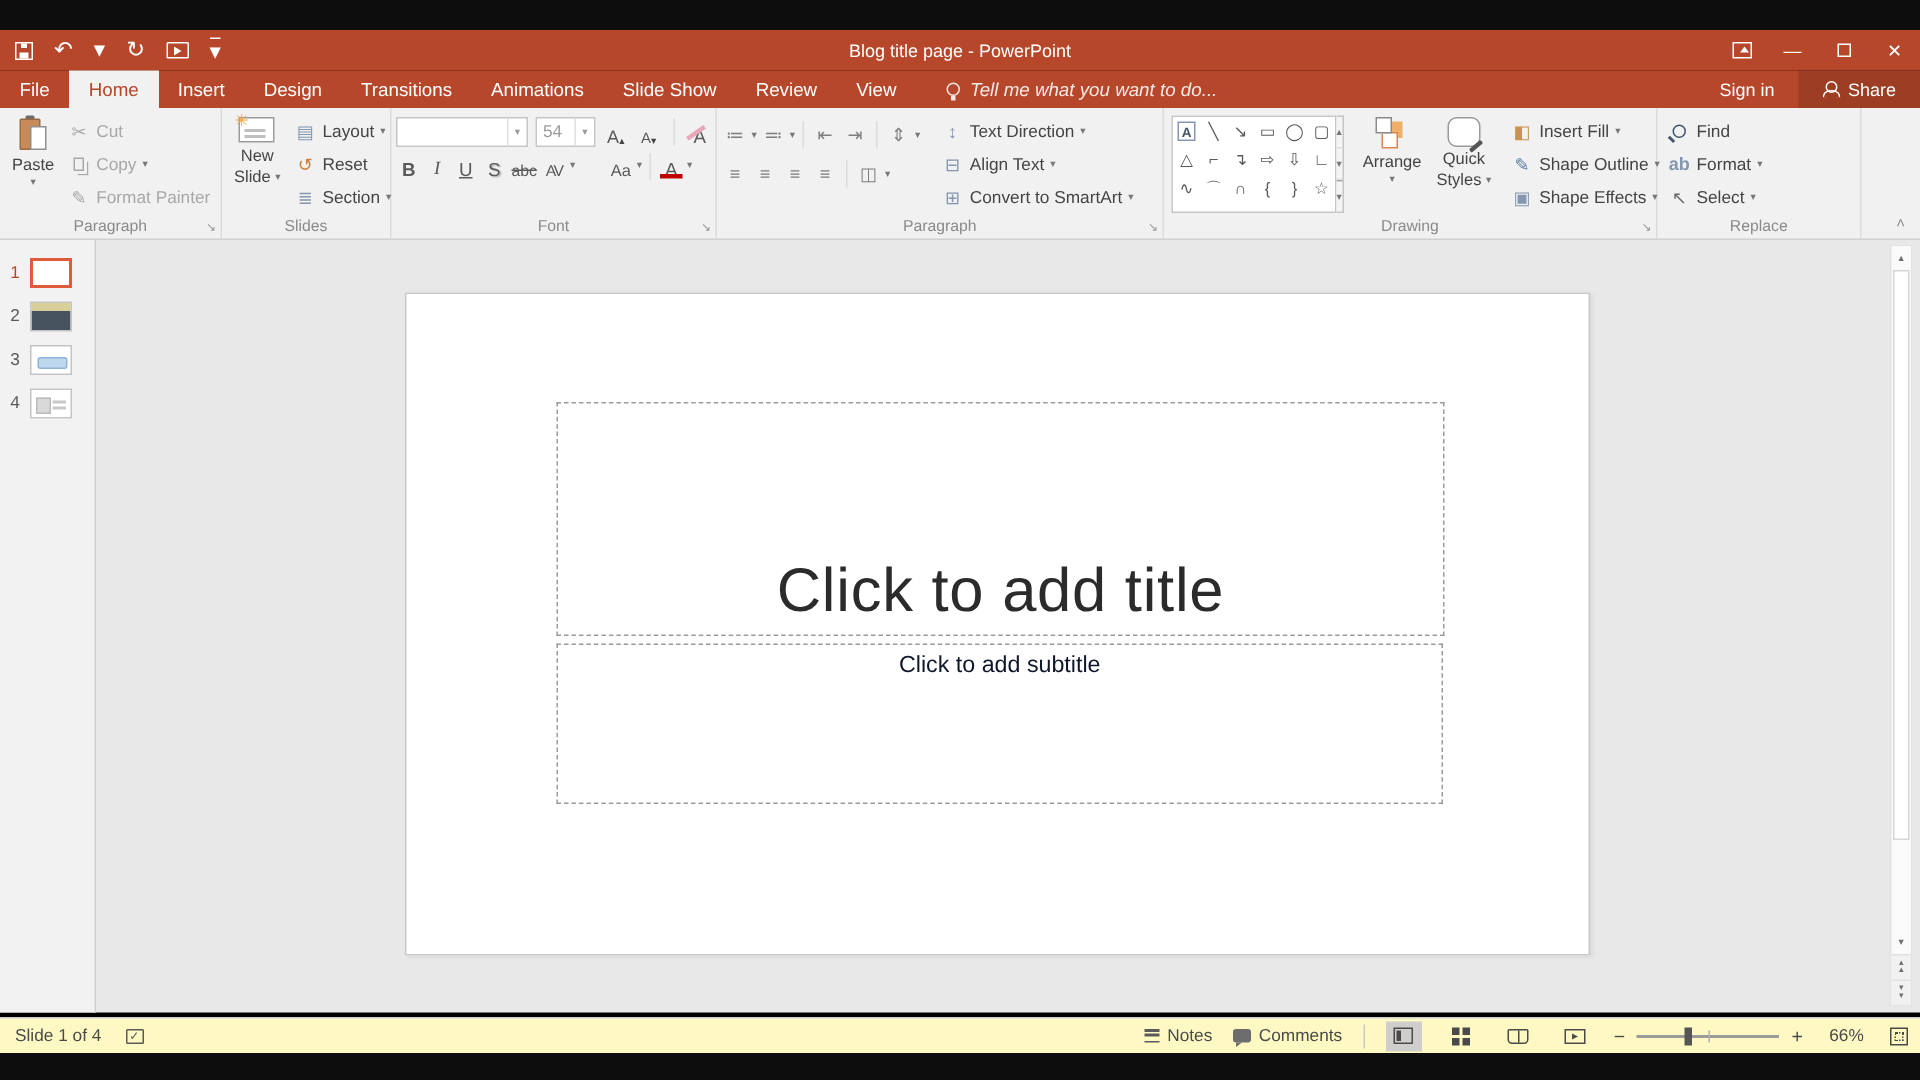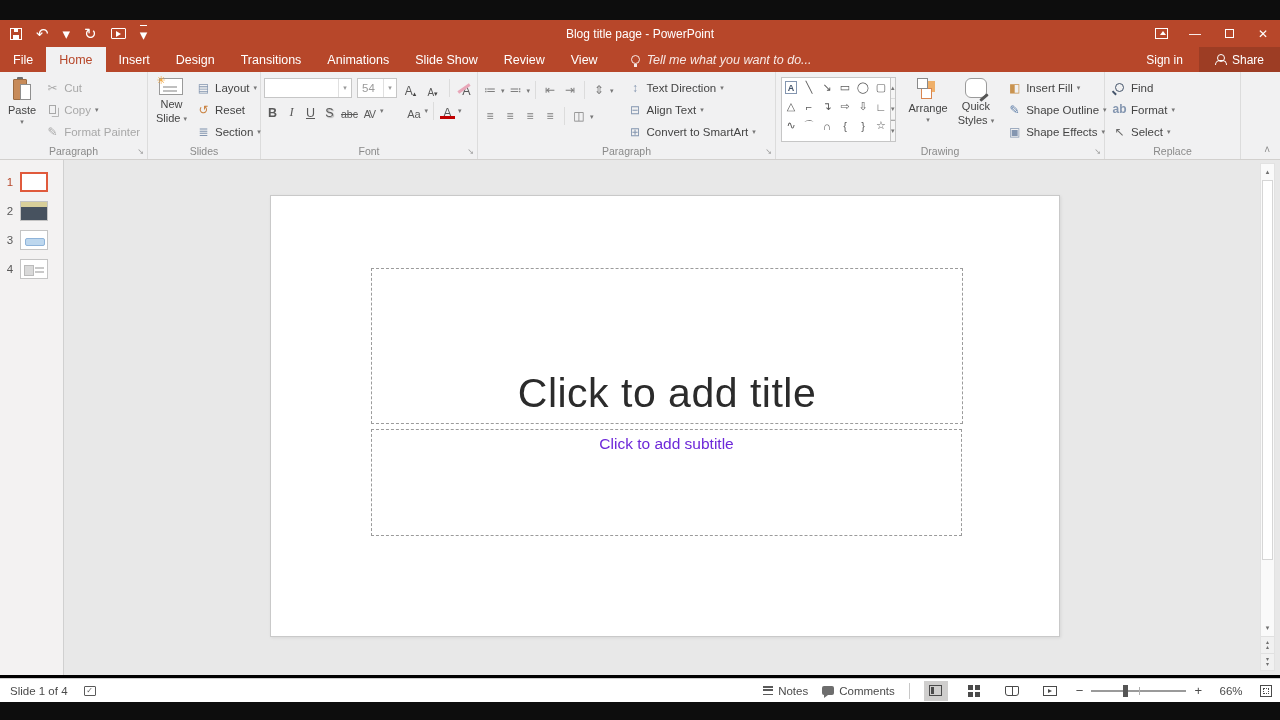--- a/index.html
+++ b/index.html
@@ -122,30 +122,30 @@
   .thumb.t2 { background:linear-gradient(180deg,#d8cf9a 0 28%, #47525f 28% 100%); }
   .thumb.t3::after { content:""; position:absolute; left:4px; top:7px; width:18px; height:6px; background:#bdd7ee; border:1px solid #8fb4da; border-radius:2px; }
   .thumb.t4::before { content:""; position:absolute; left:3px; top:5px; width:8px; height:9px; background:#d9d9d9; border:1px solid #bbb; }
   .thumb.t4::after { content:""; position:absolute; left:14px; top:7px; width:9px; height:1.5px; background:#c9c9c9; box-shadow:0 4px 0 #c9c9c9; }
 
   .slide { position:absolute; left:270px; top:35px; width:790px; height:442px; background:#fff; border:1px solid #c9c9c9; box-shadow:1px 1px 3px rgba(0,0,0,0.08); }
   .ph { position:absolute; border:1px dashed #9b9b9b; }
   .ph-title { left:100px; top:72px; width:592px; height:156px; display:flex; align-items:flex-end; justify-content:center; padding-bottom:6px; }
   .ph-title .txt { font-size:41px; font-weight:300; color:#2b2b2b; letter-spacing:0.5px; }
   .ph-subtitle { left:100px; top:233px; width:591px; height:107px; display:flex; align-items:flex-start; justify-content:center; padding-top:5px; }
-  .ph-subtitle .txt { font-size:15.5px; color:#6d28d9; }
+  .ph-subtitle .txt { font-size:15.5px; color:#0f172a; }
 
   .vscroll { position:absolute; right:5px; top:3px; width:15px; height:508px; background:#fafafa; border:1px solid #e2e2e2; display:flex; flex-direction:column; }
   .vs-btn { height:16px; display:flex; align-items:center; justify-content:center; font-size:7px; color:#707070; }
   .vs-track { flex:1; position:relative; }
   .vs-thumb { position:absolute; left:1px; right:1px; top:0; height:380px; background:#ffffff; border:1px solid #d6d6d6; }
   .vs-dbl { height:17px; display:flex; flex-direction:column; align-items:center; justify-content:center; font-size:6px; line-height:0.9; color:#707070; background:#f1f1f1; border-top:1px solid #e0e0e0; }
 
   
-  .statusbar { position:absolute; left:0; top:678px; width:1280px; height:24px; background:#ffffff; border-top:1px solid #cfcfcf; display:flex; align-items:center; font-size:11.5px; color:#4a4a4a; }
+  .statusbar { position:absolute; left:0; top:678px; width:1280px; height:24px; background:#fef9c3; border-top:1px solid #cfcfcf; display:flex; align-items:center; font-size:11.5px; color:#4a4a4a; }
   .sb-left { display:flex; align-items:center; gap:16px; padding-left:10px; }
   .book { width:12px; height:10px; border:1.2px solid #5a5a5a; border-radius:1px; position:relative; font-size:8px; color:#5a5a5a; display:flex; align-items:center; justify-content:center; }
   .sb-right { margin-left:auto; display:flex; align-items:center; gap:14px; padding-right:8px; }
   .sb-btn { display:flex; align-items:center; gap:5px; }
   .notes-ic { width:10px; height:9px; border-bottom:1.5px solid #5a5a5a; position:relative; }
   .notes-ic::before { content:""; position:absolute; left:0; top:0; width:10px; height:1.5px; background:#5a5a5a; box-shadow:0 3px 0 #5a5a5a; }
   .bubble { width:12px; height:9px; background:#6d6d6d; border-radius:2px; position:relative; }
   .bubble::after { content:""; position:absolute; left:2px; bottom:-3px; border-top:3px solid #6d6d6d; border-right:4px solid transparent; }
   .viewbtn { width:24px; height:20px; display:flex; align-items:center; justify-content:center; }
   .viewbtn.active { background:#cfcecd; }

